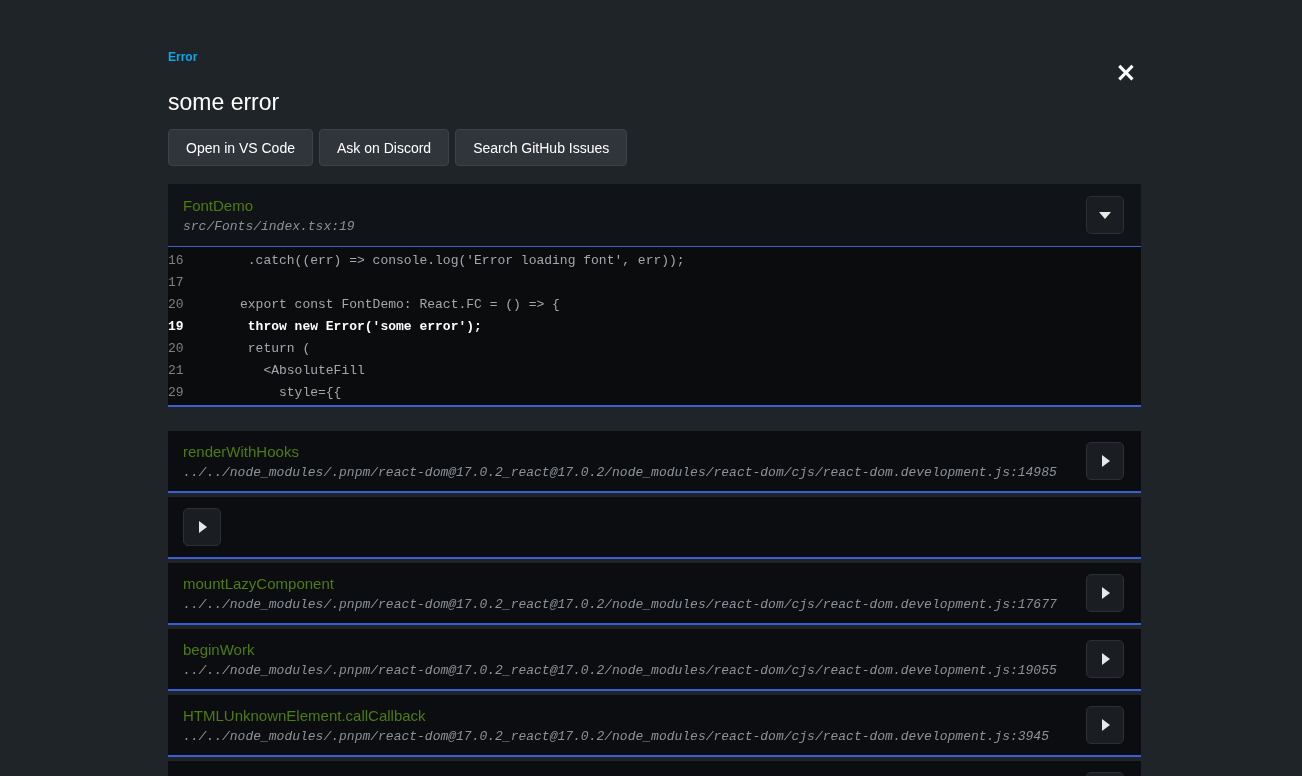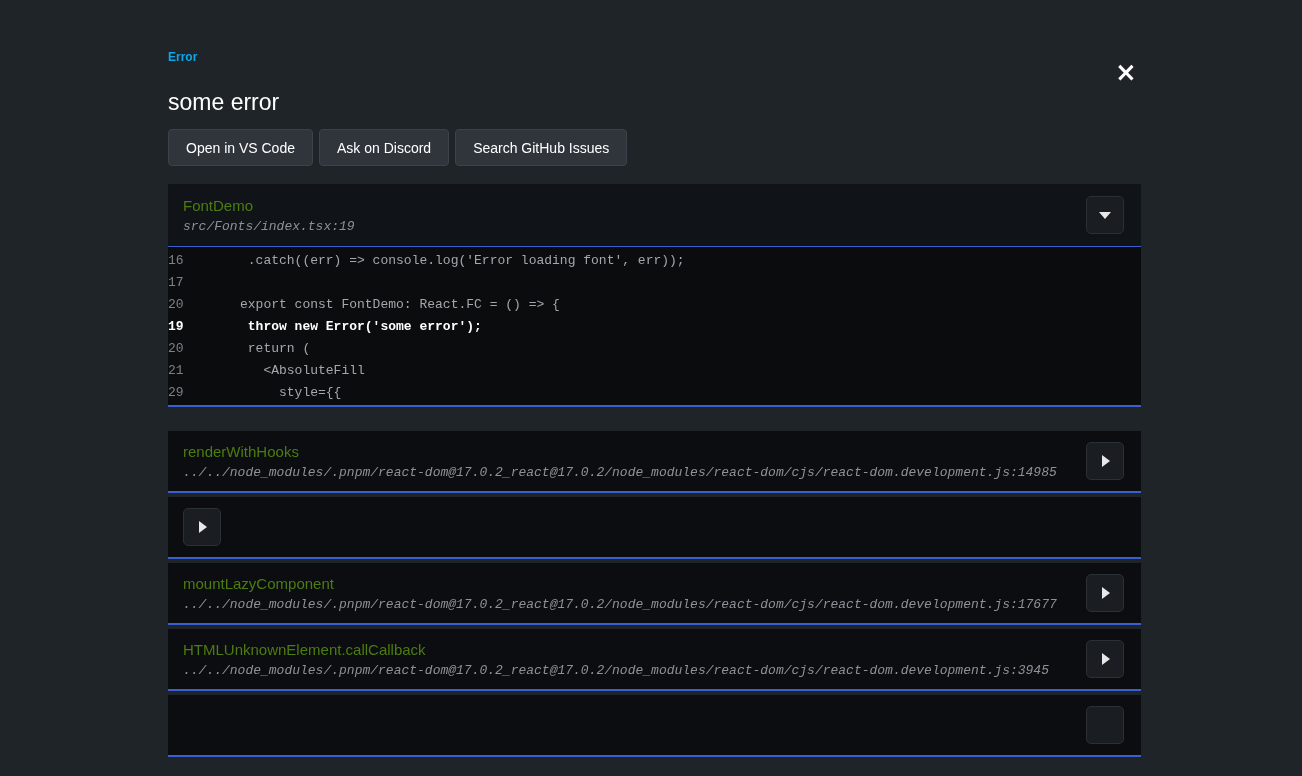--- a/index.html
+++ b/index.html
@@ -123,20 +123,29 @@
         <div class="frame-info">
           <div class="fn">mountLazyComponent</div>
           <div class="loc">../../node_modules/.pnpm/react-dom@17.0.2_react@17.0.2/node_modules/react-dom/cjs/react-dom.development.js:17677</div>
         </div>
         <button class="icon-btn">
           <span class="tri-right"></span>
         </button>
       </div>
       <div class="frame-card">
         <div class="frame-info">
+          <div class="fn">beginWork</div>
+          <div class="loc">../../node_modules/.pnpm/react-dom@17.0.2_react@17.0.2/node_modules/react-dom/cjs/react-dom.development.js:19055</div>
+        </div>
+        <button class="icon-btn">
+          <span class="tri-right"></span>
+        </button>
+      </div>
+      <div class="frame-card">
+        <div class="frame-info">
           <div class="fn">HTMLUnknownElement.callCallback</div>
           <div class="loc">../../node_modules/.pnpm/react-dom@17.0.2_react@17.0.2/node_modules/react-dom/cjs/react-dom.development.js:3945</div>
         </div>
         <button class="icon-btn">
           <span class="tri-right"></span>
         </button>
       </div>
       <div class="frame-card clipped">
         <div class="frame-info">
           <div class="fn"></div>

